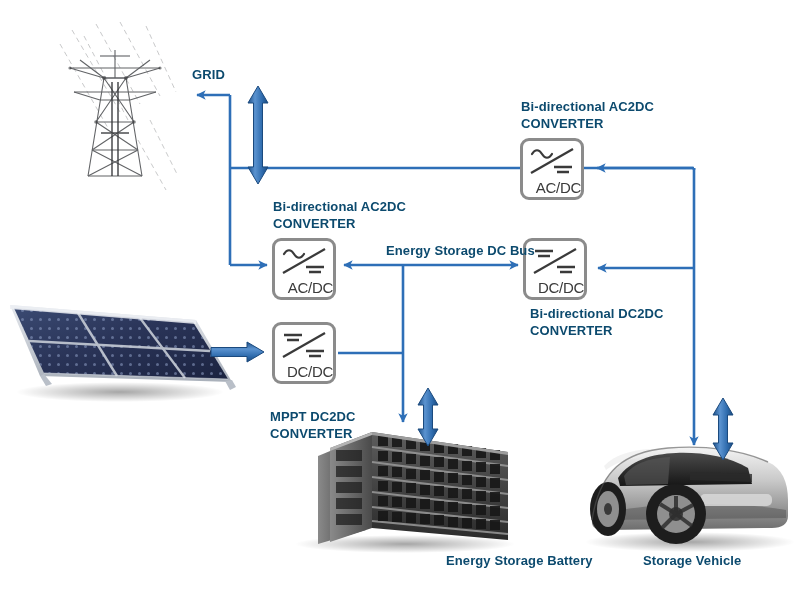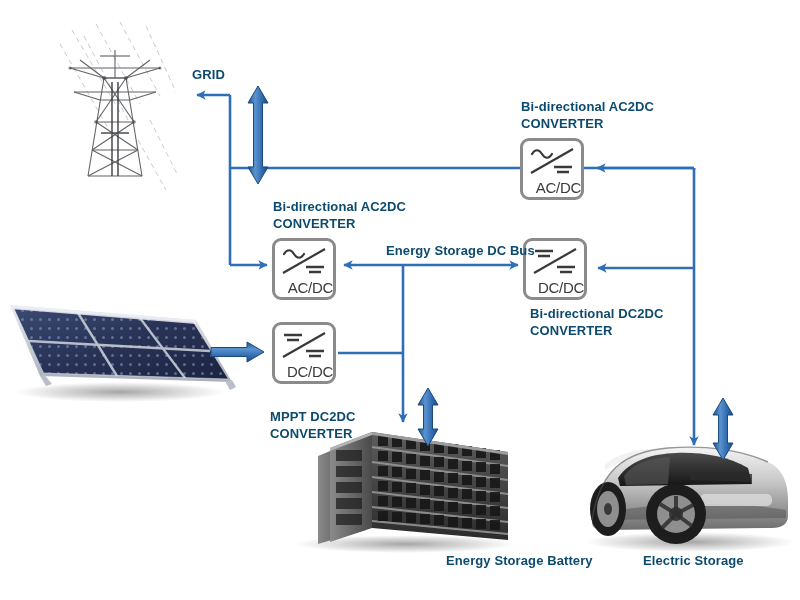--- a/index.html
+++ b/index.html
@@ -349,15 +349,15 @@
   <div class="lbl" style="left:366px;top:242px;margin-left:20px;">Energy Storage DC Bus</div>
   <div class="lbl" style="left:521px;top:98px;">Bi-directional AC2DC
 CONVERTER</div>
   <div class="lbl" style="left:273px;top:198px;">Bi-directional AC2DC
 CONVERTER</div>
   <div class="lbl" style="left:520px;top:305px;margin-left:10px;">Bi-directional DC2DC
 CONVERTER</div>
   <div class="lbl" style="left:270px;top:408px;">MPPT DC2DC
 CONVERTER</div>
   <div class="lbl" style="left:414px;top:552px;padding-left:32px;">Energy Storage Battery</div>
-  <div class="lbl" style="left:643px;top:552px;">Electric Storage</div>
+  <div class="lbl" style="left:643px;top:552px;">Storage Vehicle</div>
 
 </div>
 
 </body></html>

